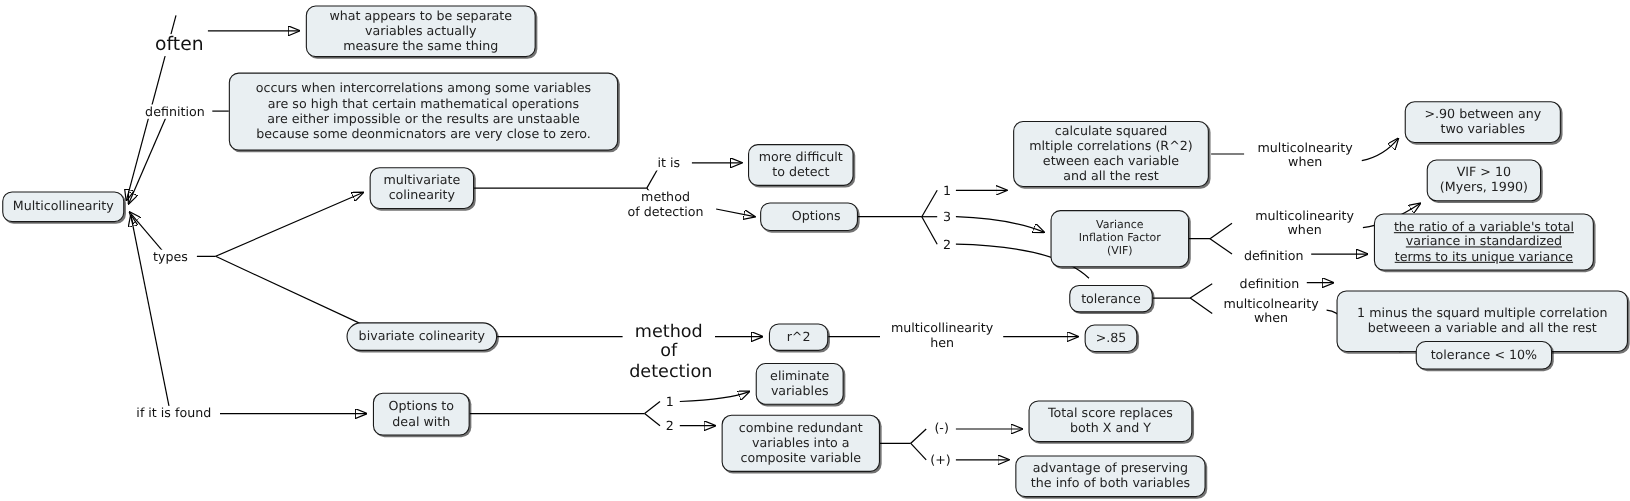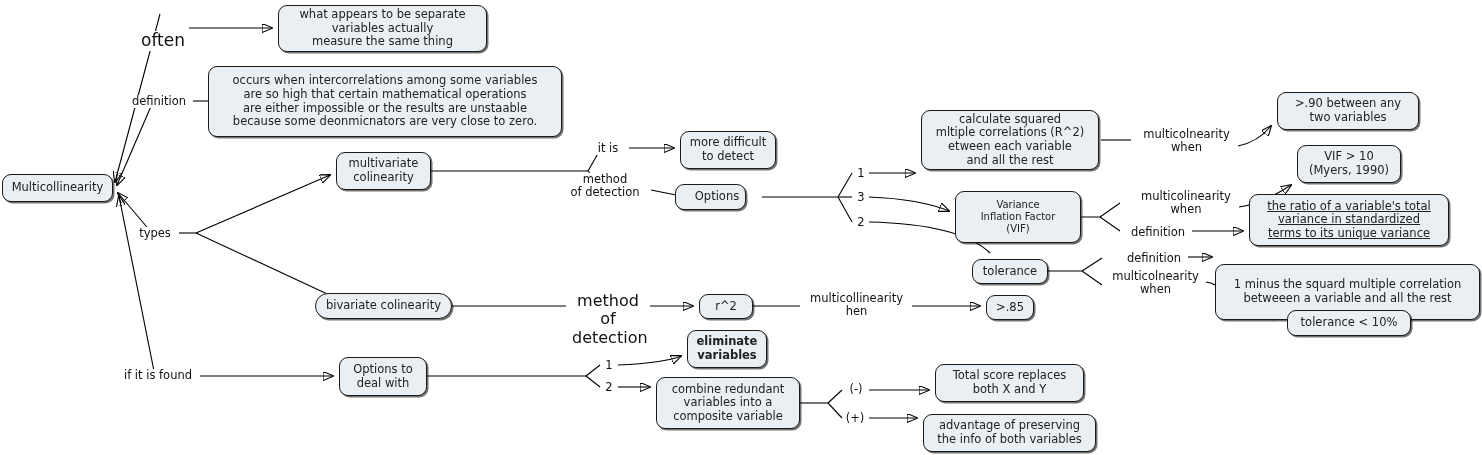--- a/index.html
+++ b/index.html
@@ -106,21 +106,21 @@
 because some deonmicnators are very close to zero.</span>
       </div>
       <div class="node" style="left: 336px; top: 152px; width: 95px; height: 38px; font-size: 11.5px;">
         <span>multivariate
 colinearity</span>
       </div>
       <div class="node" style="left: 680px; top: 131px; width: 96px; height: 38px; font-size: 11.5px;">
         <span>more difficult
 to detect</span>
       </div>
-      <div class="node" style="left: 675px; top: 184px; width: 71px; height: 26px; font-size: 11.5px; padding-left: 18px;">
+      <div class="node" style="left: 691px; top: 184px; width: 89px; height: 26px; font-size: 11.5px; padding-left: 18px;">
         <span>Options</span>
       </div>
       <div class="node" style="left: 921px; top: 110px; width: 178px; height: 60px; font-size: 11.5px;">
         <span>calculate squared
 mltiple correlations (R^2)
 etween each variable
 and all the rest</span>
       </div>
       <div class="node" style="left: 955px; top: 191px; width: 126px; height: 52px; font-size: 10px;">
         <span>Variance
@@ -156,21 +156,21 @@
       <div class="node" style="left: 699px; top: 294px; width: 54px; height: 25px; font-size: 11.5px;">
         <span>r^2</span>
       </div>
       <div class="node" style="left: 986px; top: 295px; width: 48px; height: 25px; font-size: 11.5px;">
         <span>&gt;.85</span>
       </div>
       <div class="node" style="left: 339px; top: 357px; width: 88px; height: 39px; font-size: 11.5px;">
         <span>Options to
 deal with</span>
       </div>
-      <div class="node" style="left: 687px; top: 330px; width: 80px; height: 38px; font-size: 11.5px; font-weight: bold;">
+      <div class="node" style="left: 687px; top: 330px; width: 80px; height: 38px; font-size: 11.5px;">
         <span>eliminate
 variables</span>
       </div>
       <div class="node" style="left: 656px; top: 377px; width: 144px; height: 52px; font-size: 11.5px;">
         <span>combine redundant
 variables into a
 composite variable</span>
       </div>
       <div class="node" style="left: 935px; top: 364px; width: 149px; height: 38px; font-size: 11.5px;">
         <span>Total score replaces

